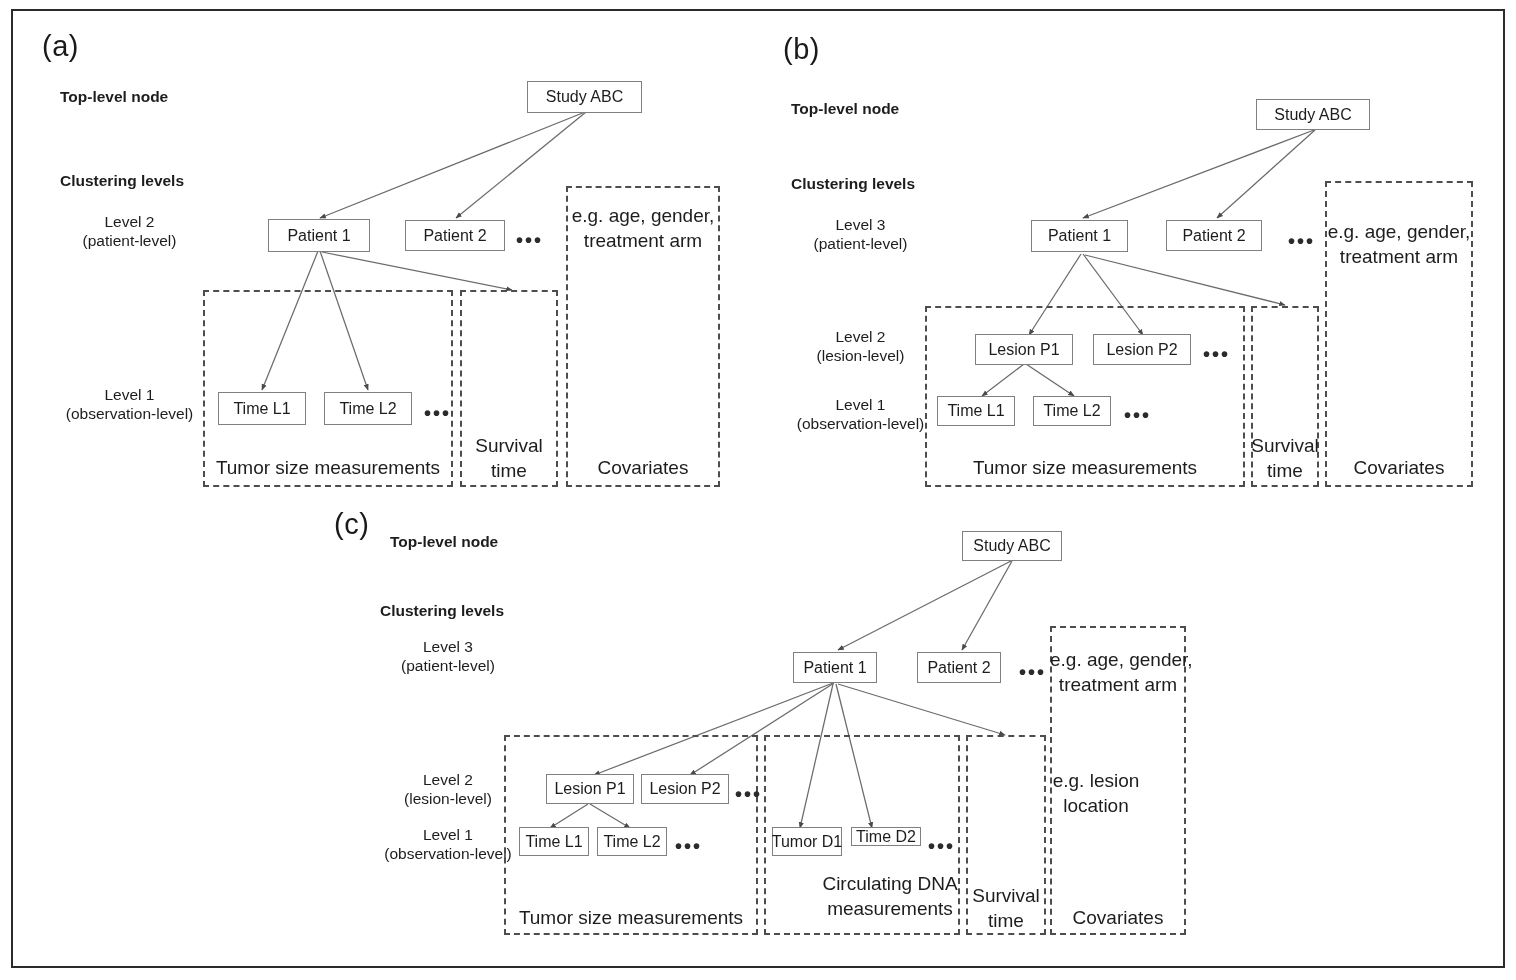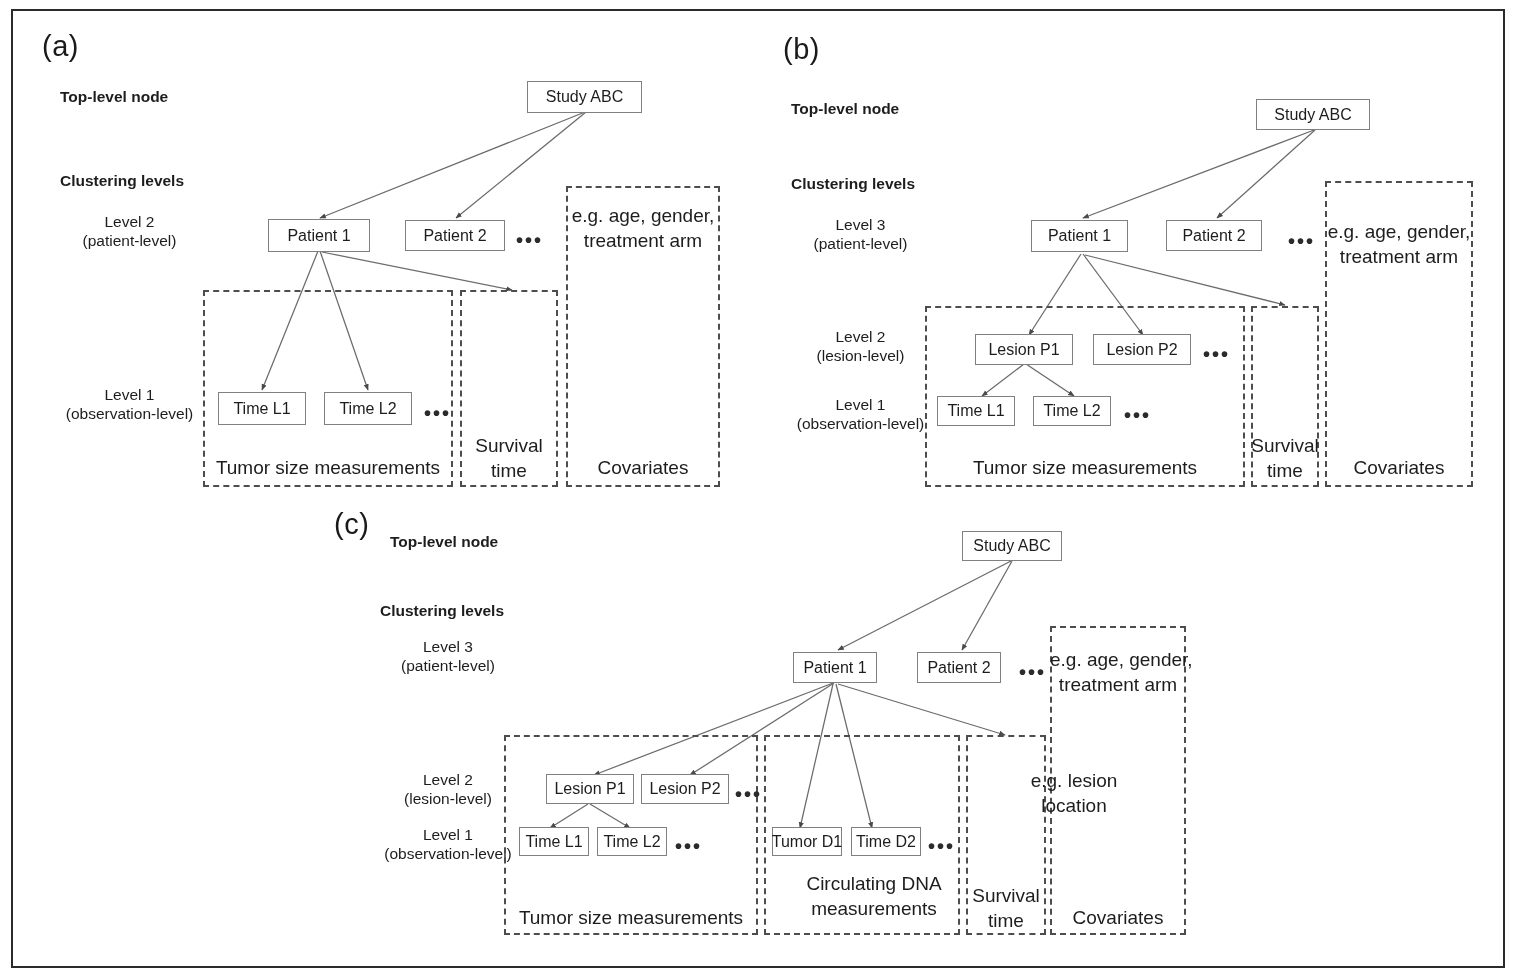--- a/index.html
+++ b/index.html
@@ -123,39 +123,39 @@
   <div class="hdr" style="left:390px;top:533px;">Top-level node</div>
   <div class="hdr" style="left:380px;top:602px;">Clustering levels</div>
   <div class="lvl" style="left:355px;top:637px;width:186px;">Level 3<br>(patient-level)</div>
   <div class="lvl" style="left:355px;top:770px;width:186px;">Level 2<br>(lesion-level)</div>
   <div class="lvl" style="left:348px;top:825px;width:200px;">Level 1<br>(observation-level)</div>
 
   <div class="dbox" style="left:504px;top:735px;width:254px;height:200px;"></div>
   <div class="dlabel" style="left:504px;top:906px;width:254px;">Tumor size measurements</div>
 
   <div class="dbox" style="left:764px;top:735px;width:196px;height:200px;"></div>
-  <div class="dlabel" style="left:776px;top:872px;width:196px;">Circulating DNA<br>measurements</div>
+  <div class="dlabel" style="left:792px;top:872px;width:196px;">Circulating DNA<br>measurements</div>
 
   <div class="dbox" style="left:966px;top:735px;width:80px;height:200px;"></div>
   <div class="dlabel" style="left:966px;top:884px;width:80px;">Survival<br>time</div>
 
   <div class="dbox" style="left:1050px;top:626px;width:136px;height:309px;"></div>
   <div class="dlabel" style="left:1050px;top:648px;width:136px;">e.g. age, gender,<br>treatment arm</div>
-  <div class="dlabel" style="left:1006px;top:769px;width:136px;">e.g. lesion<br>location</div>
+  <div class="dlabel" style="left:1028px;top:769px;width:136px;">e.g. lesion<br>location</div>
   <div class="dlabel" style="left:1050px;top:906px;width:136px;">Covariates</div>
 
   <div class="node" style="left:962px;top:531px;width:100px;height:30px;">Study ABC</div>
   <div class="node" style="left:793px;top:652px;width:84px;height:31px;">Patient 1</div>
   <div class="node" style="left:917px;top:652px;width:84px;height:31px;">Patient 2</div>
   <div class="ell" style="left:1019px;top:662px;">•••</div>
 
   <div class="node" style="left:546px;top:774px;width:88px;height:30px;">Lesion P1</div>
   <div class="node" style="left:641px;top:774px;width:88px;height:30px;">Lesion P2</div>
   <div class="ell" style="left:735px;top:784px;">•••</div>
 
   <div class="node" style="left:519px;top:827px;width:70px;height:29px;">Time L1</div>
   <div class="node" style="left:597px;top:827px;width:70px;height:29px;">Time L2</div>
   <div class="ell" style="left:675px;top:836px;">•••</div>
 
   <div class="node" style="left:772px;top:827px;width:70px;height:29px;">Tumor D1</div>
-  <div class="node" style="left:851px;top:827px;width:70px;height:29px;">Time D2</div>
+  <div class="node" style="left:851px;top:827px;width:70px;height:19px;">Time D2</div>
   <div class="ell" style="left:928px;top:836px;">•••</div>
 </div>
 
 </body></html>

